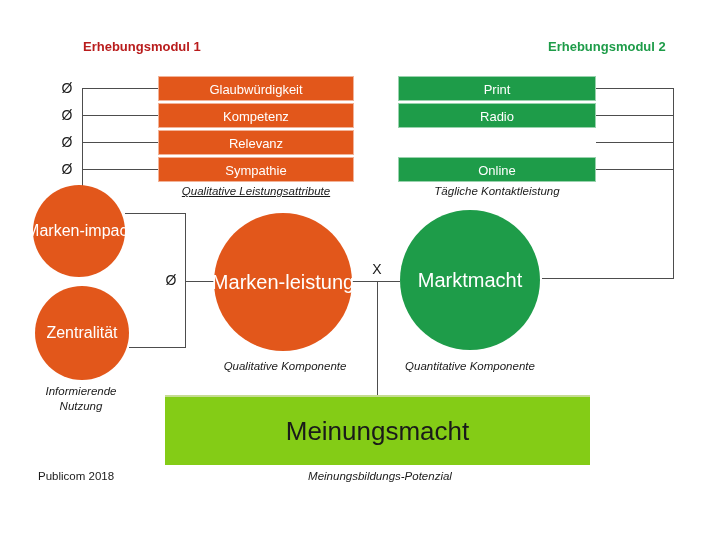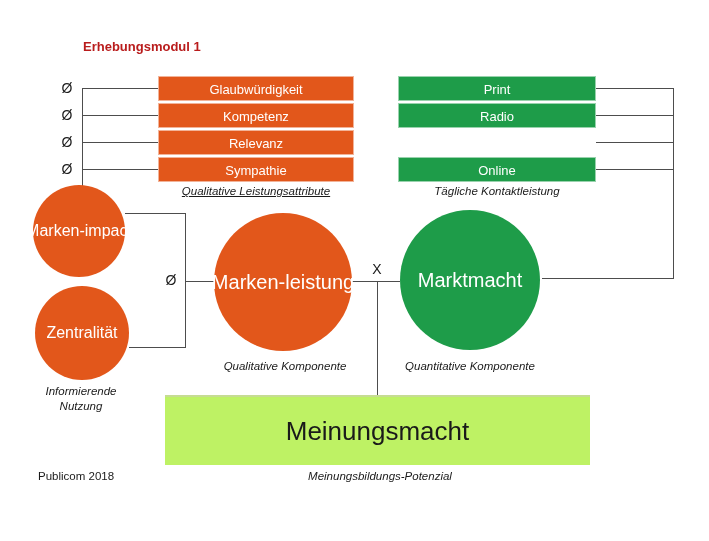--- a/index.html
+++ b/index.html
@@ -40,31 +40,32 @@
           align-items:center;justify-content:center;
           text-align:center;line-height:1.15;}
   .circle.orange{background:#e2571b;}
   .circle.green{background:#1e9c49;}
   #circle-markenimpact{left:33px;top:185px;width:92px;height:92px;font-size:16px;}
   #circle-zentralitaet{left:35px;top:286px;width:94px;height:94px;font-size:16px;}
   #circle-markenleistung{left:214px;top:213px;width:138px;height:138px;font-size:20px;}
   #circle-marktmacht{left:400px;top:210px;width:140px;height:140px;font-size:20px;}
 
   #result-box{position:absolute;left:165px;top:395px;width:425px;height:70px;
-              background:#bef264;display:flex;align-items:center;justify-content:center;
+              background:#84cc16;display:flex;align-items:center;justify-content:center;
               font-size:26px;color:#1a1a1a;box-sizing:border-box;
               border-top:2px solid #c6dc93;}
   #credit{position:absolute;left:38px;top:470px;font-size:11.5px;color:#1a1a1a;}
 </style>
 </head>
 <body>
 
 <div id="canvas">
 
   <div id="module1" class="module-label">Erhebungsmodul 1</div>
+  <div id="module2" class="module-label">Erhebungsmodul 2</div>
 
   <div class="avg c0">Ø</div>
   <div class="avg c1">Ø</div>
   <div class="avg c2">Ø</div>
   <div class="avg c3">Ø</div>
 
   <div class="line hline" style="left:82px;top:88px;width:76px;"></div>
   <div class="line hline" style="left:82px;top:115px;width:76px;"></div>
   <div class="line hline" style="left:82px;top:142px;width:76px;"></div>
   <div class="line hline" style="left:82px;top:169px;width:76px;"></div>

